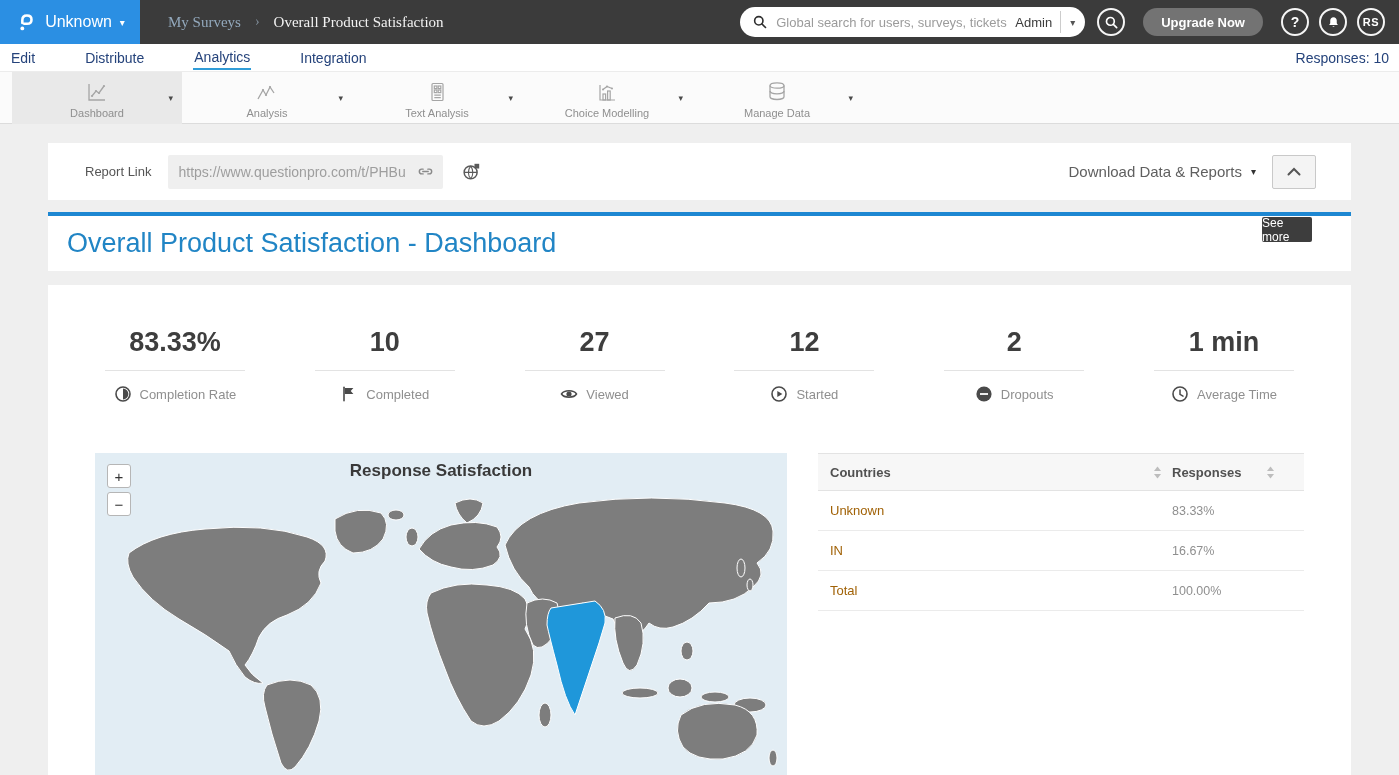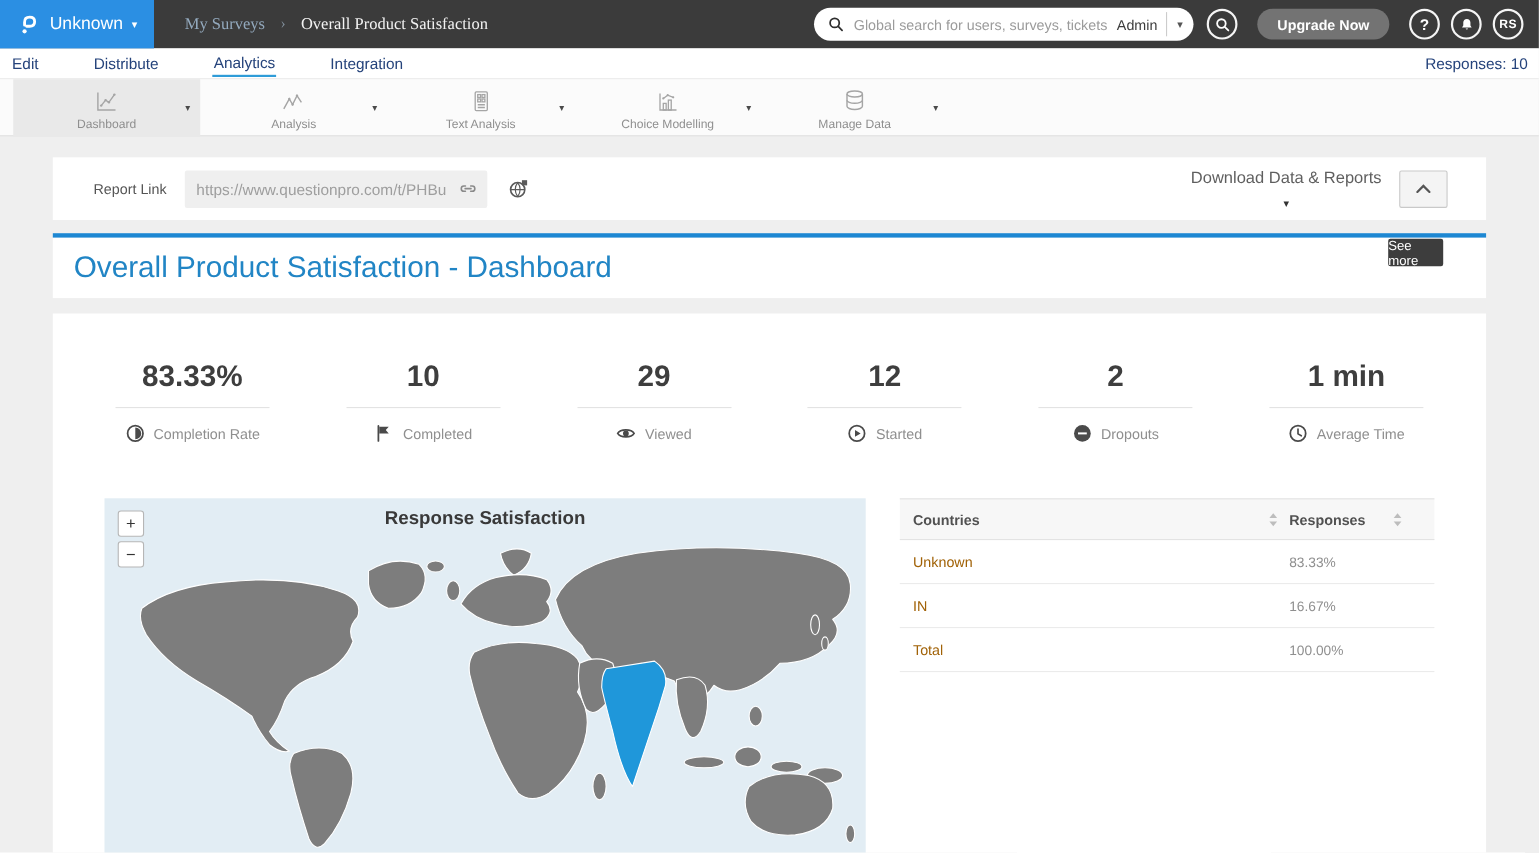--- a/index.html
+++ b/index.html
@@ -44,21 +44,21 @@
   .tool-icon { height:26px; display:flex; align-items:flex-end; }
 
   
   .card { background:#fff; margin:0 48px; }
   .report-bar { margin-top:19px; height:57px; display:flex; align-items:center; padding:0 35px 0 37px; }
   .report-bar .rl-label { font-size:13px; color:#555; margin-right:17px; }
   .url-box { width:275px; height:34px; background:#efefef; border-radius:2px; display:flex; align-items:center; padding:0 8px 0 10px; cursor:text; }
   .url-box input { border:none; outline:none; background:transparent; flex:1; font-size:14px; color:#9e9e9e; font-family:"Liberation Sans",sans-serif; min-width:0; }
   .url-box .link-ic { flex:none; display:flex; }
   .globe-wrap { margin-left:18px; display:flex; cursor:pointer; }
-  .download-group { margin-left:auto; display:flex; align-items:center; gap:9px; cursor:pointer;flex-direction:column; }
+  .download-group { margin-left:auto; display:flex; align-items:center; gap:9px; cursor:pointer; }
   .download-group .dl-label { font-size:15px; color:#5f5f5f; }
   .download-group .caret { font-size:10px; color:#333; }
   .see-more-btn { width:44px; height:34px; margin-left:16px; background:#f4f4f4; border:1px solid #c9c9c9; border-radius:2px; display:flex; align-items:center; justify-content:center; cursor:pointer; }
   .tooltip { position:absolute; left:1262px; top:199px; width:50px; height:25px; background:#3d3d3d; color:#fff; font-size:12px; display:flex; align-items:center; justify-content:center; border-radius:2px; z-index:30;margin-top:18px; }
 
   .title-card { margin-top:12px; height:59px; border-top:4px solid #1d87d2; display:flex; align-items:center; padding-left:19px; }
   .title-card h1 { font-size:27px; font-weight:500; color:#2185c5; }
 
   .main-card { margin-top:14px; height:500px; }
 
@@ -279,21 +279,21 @@
         <span style="display:flex;">
           <svg width="18" height="18" viewBox="0 0 18 18">
               <path d="M4 2.2v13.6" stroke="#4a4a4a" stroke-width="1.6" stroke-linecap="round"></path>
               <path d="M4.8 3h8.6l-2.7 3 2.7 3H4.8z" fill="#4a4a4a"></path>
             </svg>
         </span>
         <span class="s-label">Completed</span>
       </div>
     </div>
     <div class="stat-col">
-      <div class="stat-value">29</div>
+      <div class="stat-value">27</div>
       <div class="stat-div"></div>
       <div class="stat-foot">
         <span style="display:flex;">
           <svg width="18" height="18" viewBox="0 0 18 18">
               <path d="M1.5 9C4 4.8 14 4.8 16.5 9 14 13.2 4 13.2 1.5 9Z" fill="none" stroke="#4a4a4a" stroke-width="1.5"></path>
               <circle cx="9" cy="9" r="2.6" fill="#4a4a4a"></circle>
             </svg>
         </span>
         <span class="s-label">Viewed</span>
       </div>

